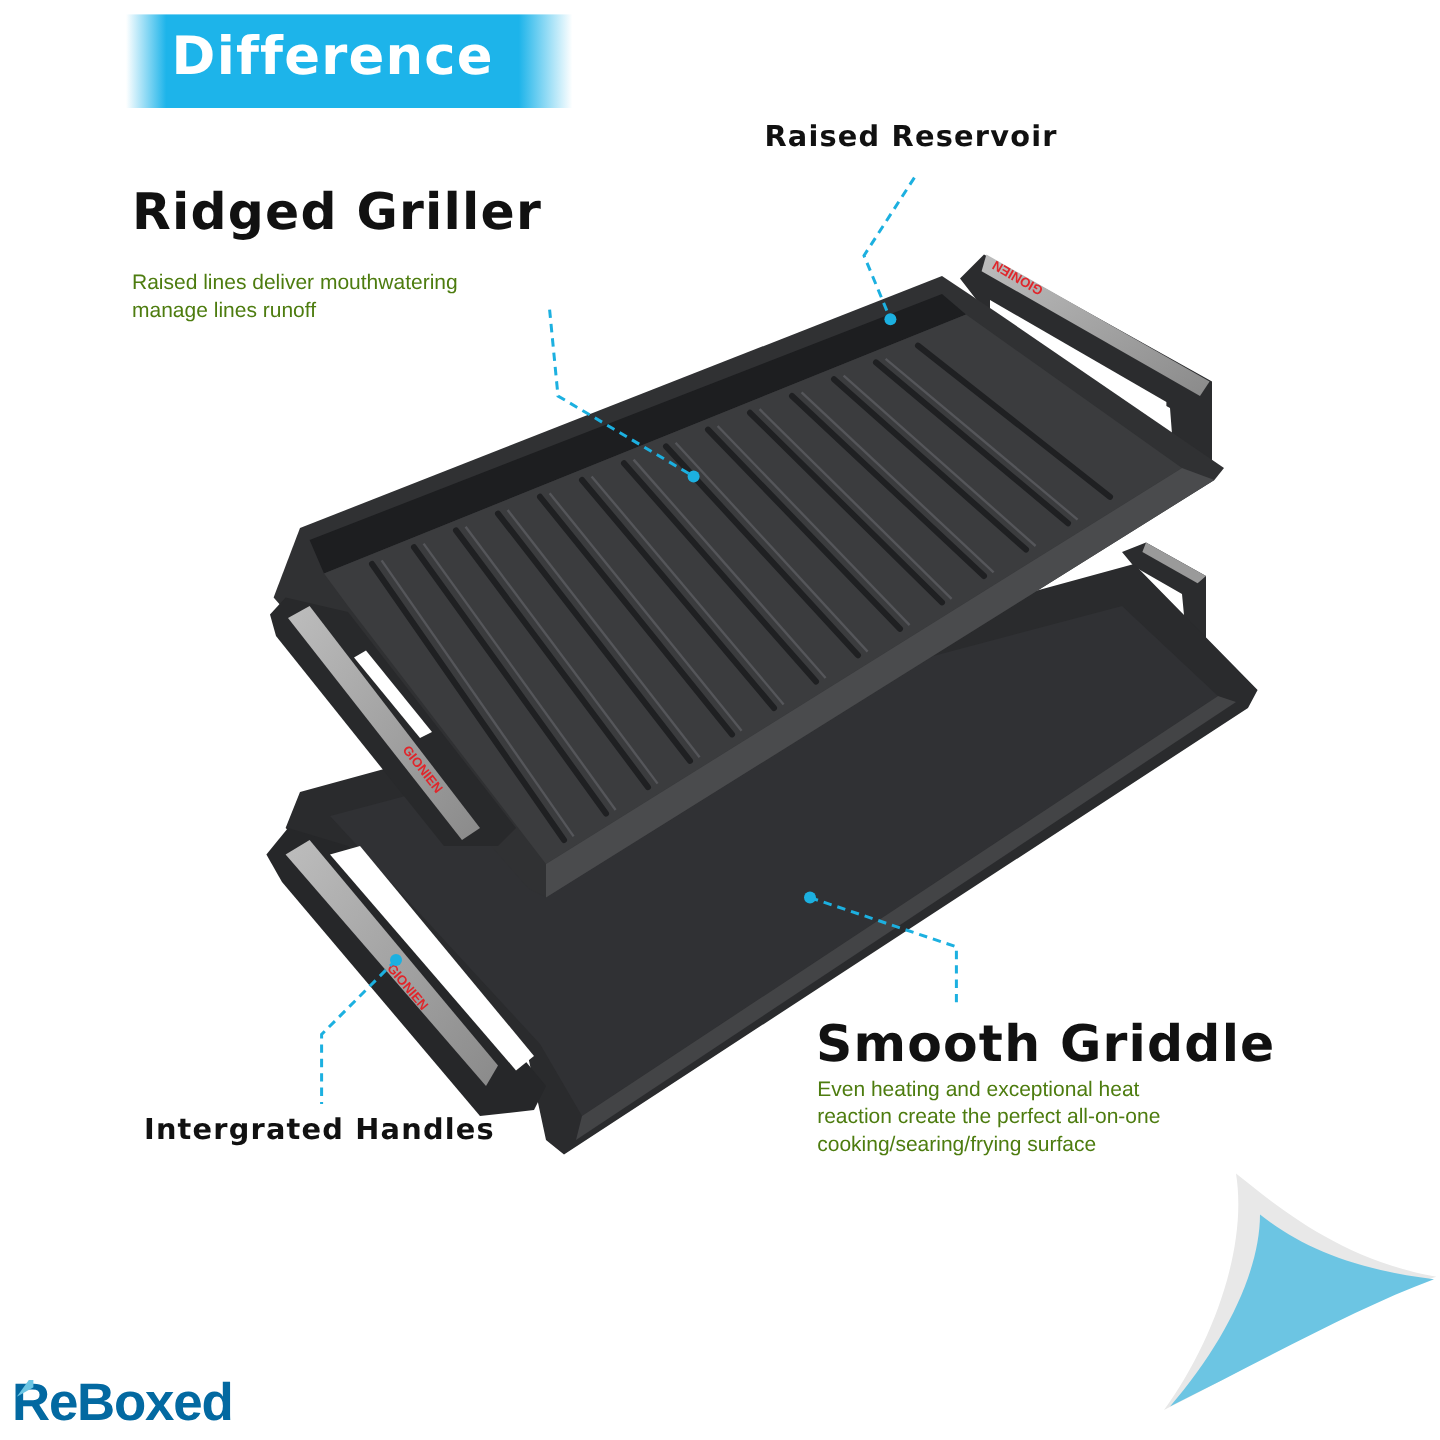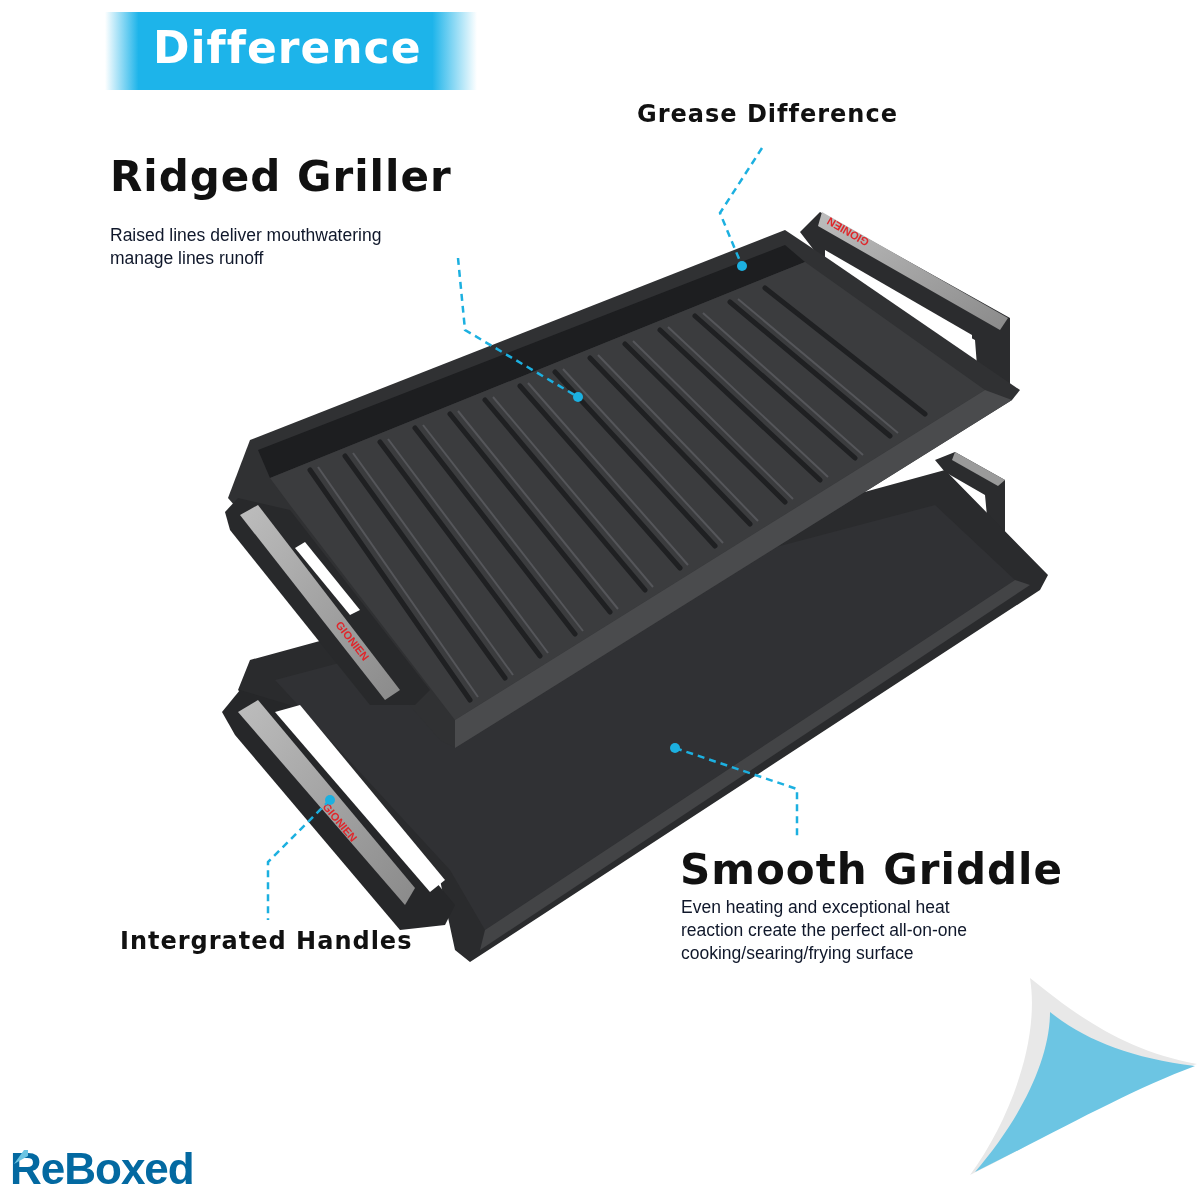--- a/index.html
+++ b/index.html
@@ -2,30 +2,30 @@
 <html><head>
   <meta charset="utf-8">
   <style>
     html, body { margin: 0; padding: 0; background: #ffffff; }
     body { width: 1200px; height: 1200px; position: relative; overflow: hidden; font-family: "DejaVu Sans", sans-serif; }
     .banner {
       position: absolute; left: 105px; top: 12px; width: 372px; height: 78px;
       background: linear-gradient(90deg, rgba(30,180,235,0) 0%, #1db4ea 9%, #1db4ea 88%, rgba(30,180,235,0) 100%);
     }
     .banner-text {
-      position: absolute; left: 153px; top: 22px; font-size: 44px; font-weight: bold; color: #ffffff;
+      position: absolute; left: 143px; top: 22px; font-size: 44px; font-weight: bold; color: #ffffff;
       letter-spacing: 1px; font-family: "DejaVu Sans", sans-serif;
     }
     .heading {
       position: absolute; font-weight: bold; color: #111111; font-family: "DejaVu Sans", sans-serif;
     }
     .title-big { font-size: 42px; letter-spacing: 1px; }
     .title-small { font-size: 24px; letter-spacing: 1px; }
     .desc {
-      position: absolute; font-family: "Liberation Sans", sans-serif; font-size: 17.5px; line-height: 23px; color: #0f172a;
+      position: absolute; font-family: "Liberation Sans", sans-serif; font-size: 17.5px; line-height: 23px; color: #4d7c0f;
     }
     .desc span { display: block; white-space: nowrap; }
     svg.art { position: absolute; left: 0; top: 0; }
     .logo {
       position: absolute; left: 10px; top: 1144px; font-family: "Liberation Sans", sans-serif; font-weight: bold;
       font-size: 44px; color: #0369a1; letter-spacing: -1px;
     }
   </style>
 </head>
 <body>
@@ -133,21 +133,21 @@
     <path d="M1050,1012 C1050,1060 1020,1120 975,1172 C1060,1130 1130,1090 1195,1066 C1130,1058 1085,1040 1050,1012 Z" fill="#6cc5e3"></path>
   </g>
 </svg>
 
 <div class="heading title-big" style="left:110px; top:152px;text-align:right;">Ridged Griller</div>
 <div class="desc" style="left:110px; top:224px;">
   <span>Raised lines deliver mouthwatering</span>
   <span>manage lines runoff</span>
 </div>
 
-<div class="heading title-small" style="left:637px; top:100px;">Grease Difference</div>
+<div class="heading title-small" style="left:637px; top:100px;">Raised Reservoir</div>
 
 <div class="heading title-big" style="left:680px; top:845px;">Smooth Griddle</div>
 <div class="desc" style="left:681px; top:896px;">
   <span>Even heating and exceptional heat</span>
   <span>reaction create the perfect all-on-one</span>
   <span>cooking/searing/frying surface</span>
 </div>
 
 <div class="heading title-small" style="left:120px; top:927px;">Intergrated Handles</div>
 

